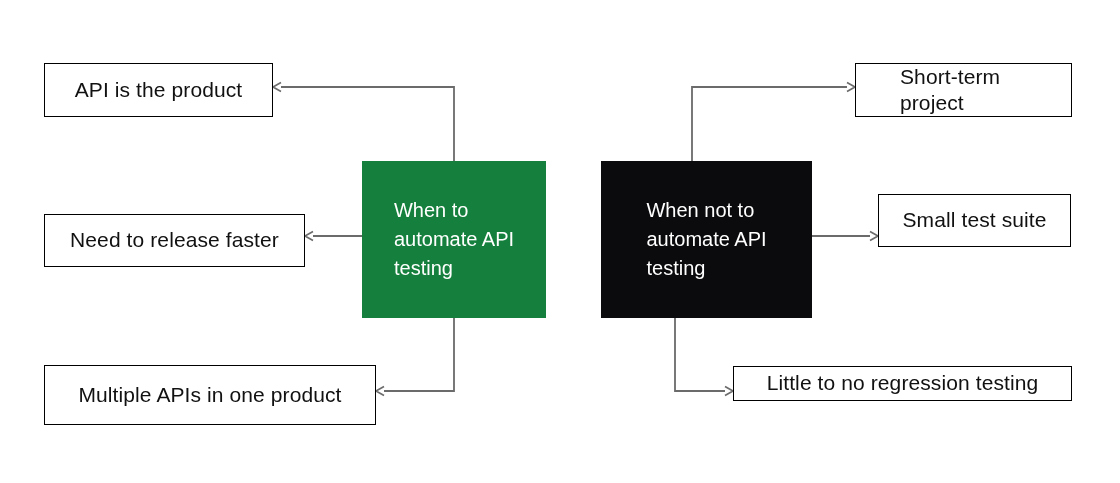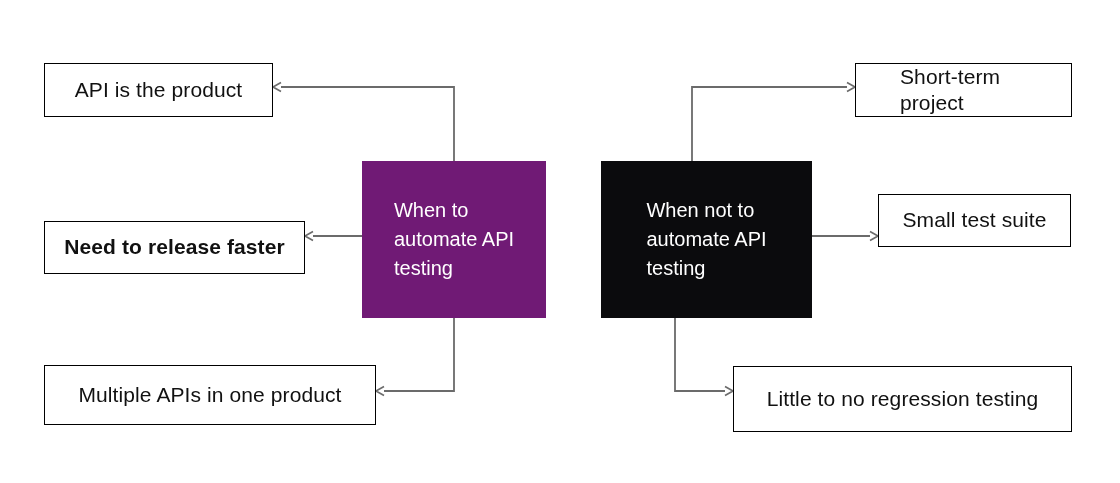--- a/index.html
+++ b/index.html
@@ -73,31 +73,31 @@
       <path d="M 454 318 L 454 391 L 384 391" fill="none" stroke="#6b6b6b" stroke-width="1.8"></path>
       <path d="M 376 391 L 384 386.5 M 376 391 L 384 395.5" fill="none" stroke="#6b6b6b" stroke-width="1.6"></path>
       <path d="M 692 161 L 692 87 L 847 87" fill="none" stroke="#6b6b6b" stroke-width="1.8"></path>
       <path d="M 855 87 L 847 82.5 M 855 87 L 847 91.5" fill="none" stroke="#6b6b6b" stroke-width="1.6"></path>
       <path d="M 786 236 L 870 236" fill="none" stroke="#6b6b6b" stroke-width="1.8"></path>
       <path d="M 878 236 L 870 231.5 M 878 236 L 870 240.5" fill="none" stroke="#6b6b6b" stroke-width="1.6"></path>
       <path d="M 675 318 L 675 391 L 725 391" fill="none" stroke="#6b6b6b" stroke-width="1.8"></path>
       <path d="M 733 391 L 725 386.5 M 733 391 L 725 395.5" fill="none" stroke="#6b6b6b" stroke-width="1.6"></path>
     </svg>
 
-  <div class="node hub hub-red" id="node-hub-0" style="left: 362px; top: 161px; width: 184px; height: 157px; background: #701a75; color: rgb(255, 255, 255);">
+  <div class="node hub hub-red" id="node-hub-0" style="left: 362px; top: 161px; width: 184px; height: 157px; background: #15803d; color: rgb(255, 255, 255);">
     <span class="label">When to
 automate API
 testing</span>
   </div>
 
   <div class="node leaf" id="node-0-0" style="left: 44px; top: 63px; width: 229px; height: 54px;">
     <span class="label">API is the product</span>
   </div>
 
-  <div class="node leaf" id="node-0-1" style="left: 44px; top: 221px; width: 261px; height: 53px; font-weight: bold;">
+  <div class="node leaf" id="node-0-1" style="left: 44px; top: 214px; width: 261px; height: 53px;">
     <span class="label">Need to release faster</span>
   </div>
 
   <div class="node leaf" id="node-0-2" style="left: 44px; top: 365px; width: 332px; height: 60px;">
     <span class="label">Multiple APIs in one product</span>
   </div>
 
   <div class="node hub hub-black" id="node-hub-1" style="left: 601px; top: 161px; width: 211px; height: 157px; background: rgb(11, 11, 13); color: rgb(255, 255, 255);">
     <span class="label">When not to
 automate API
@@ -105,17 +105,17 @@
   </div>
 
   <div class="node leaf" id="node-1-0" style="left: 855px; top: 63px; width: 217px; height: 54px; padding-left: 44px;">
     <span class="label">Short-term project</span>
   </div>
 
   <div class="node leaf" id="node-1-1" style="left: 878px; top: 194px; width: 193px; height: 53px;">
     <span class="label">Small test suite</span>
   </div>
 
-  <div class="node leaf" id="node-1-2" style="left: 733px; top: 366px; width: 339px; height: 66px;">
+  <div class="node leaf" id="node-1-2" style="left: 733px; top: 366px; width: 339px; height: 35px;">
     <span class="label">Little to no regression testing</span>
   </div>
 
 </div>
 
 </body></html>

